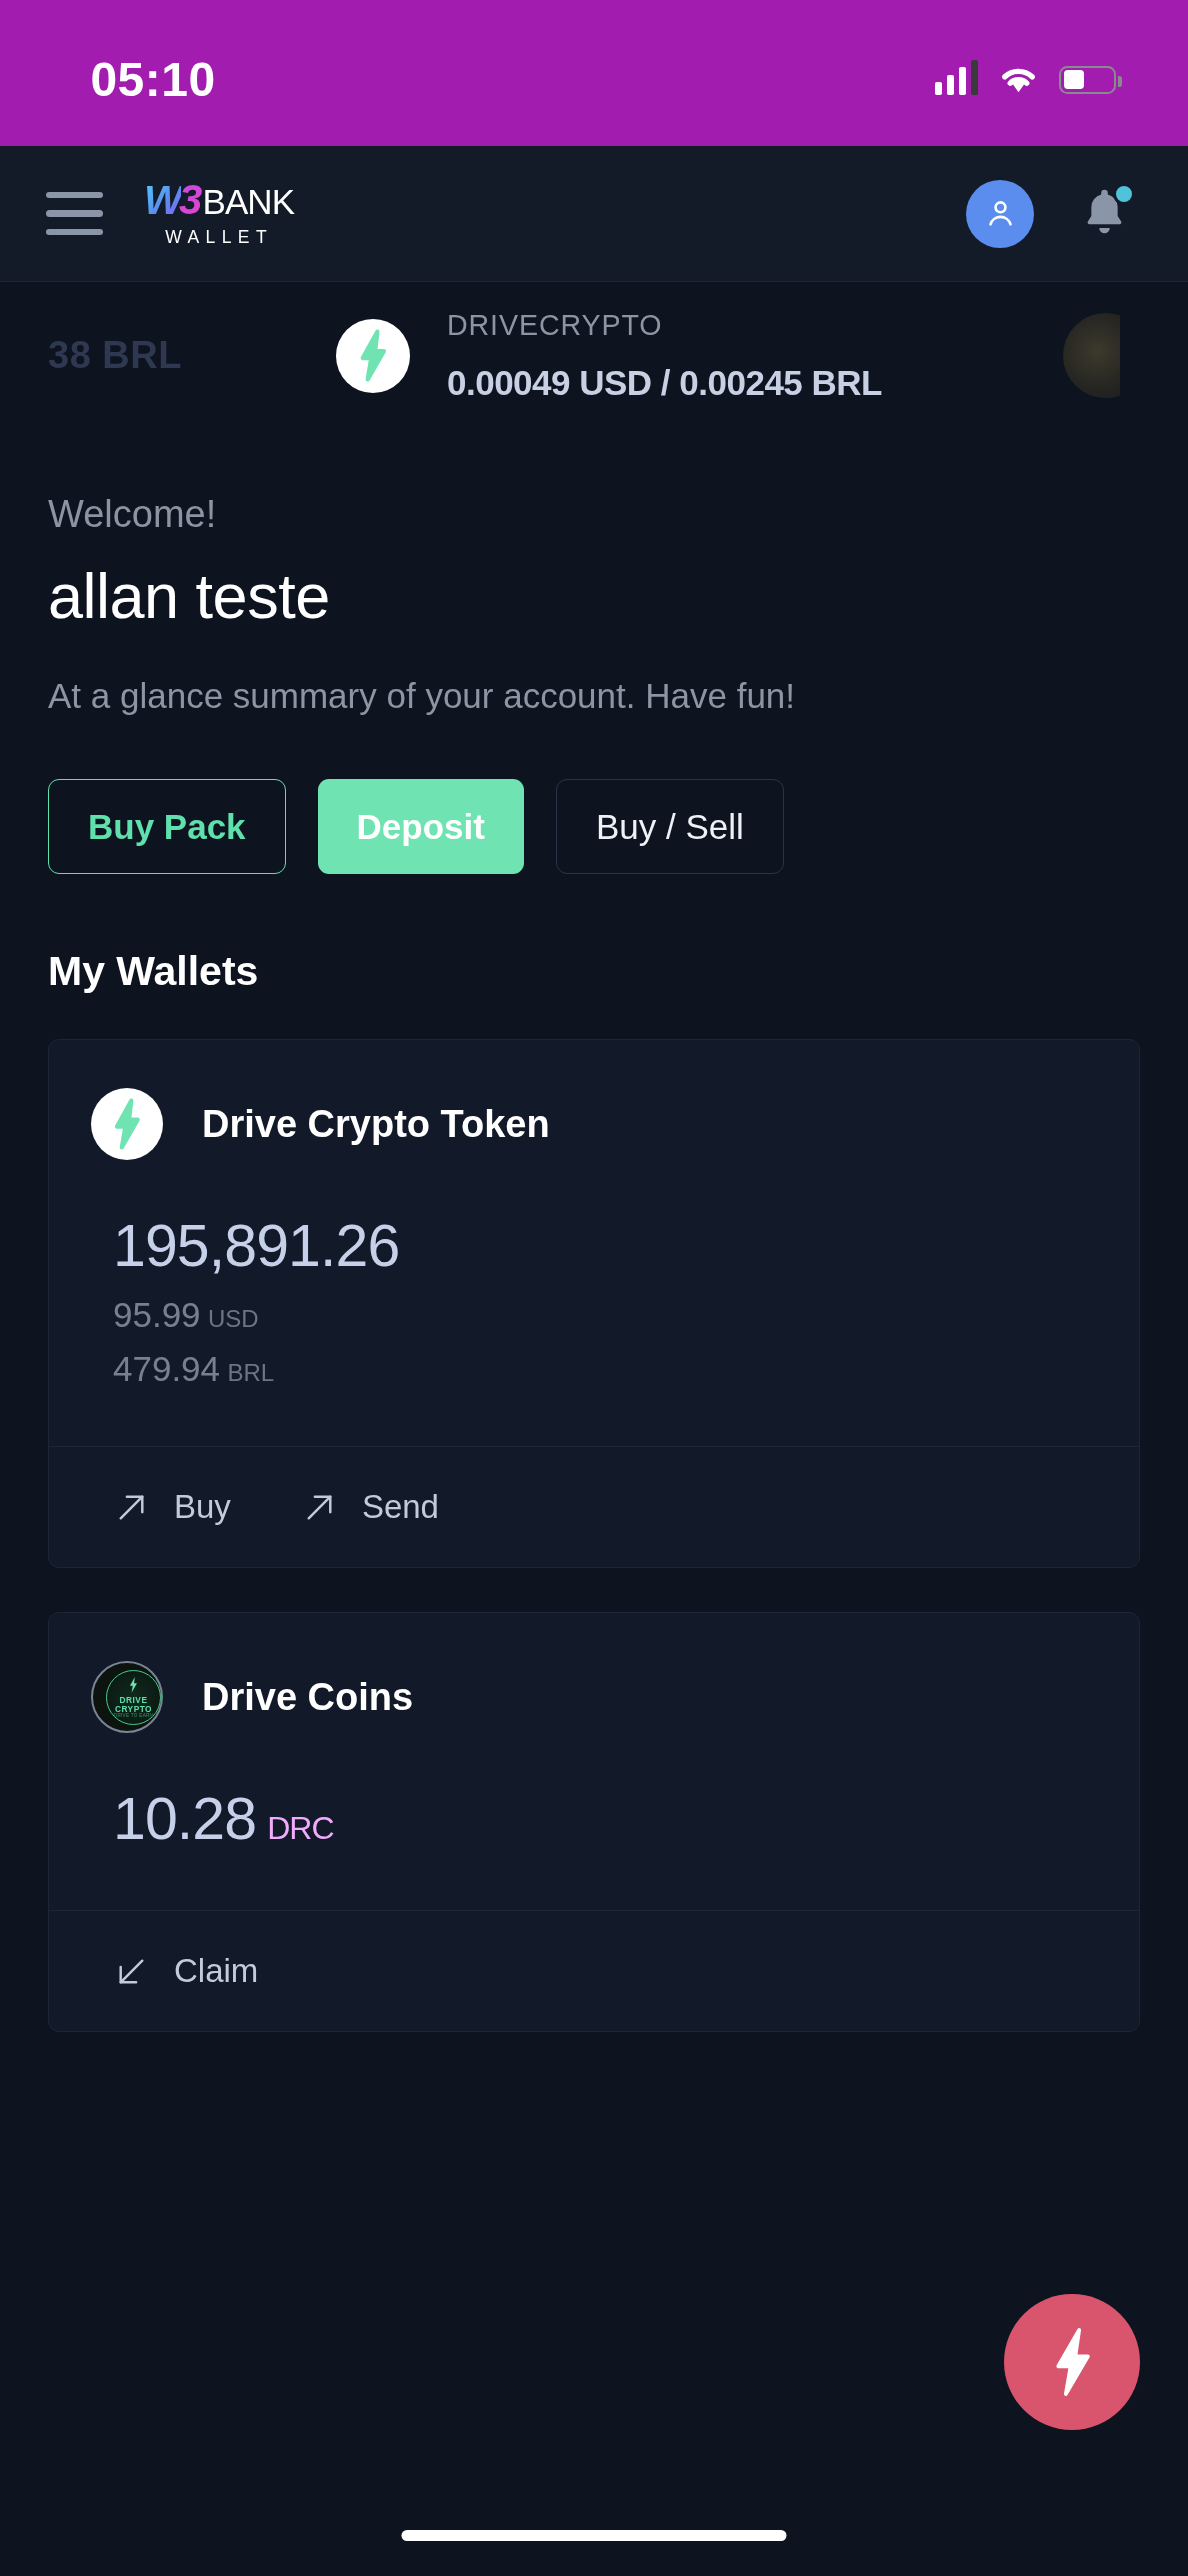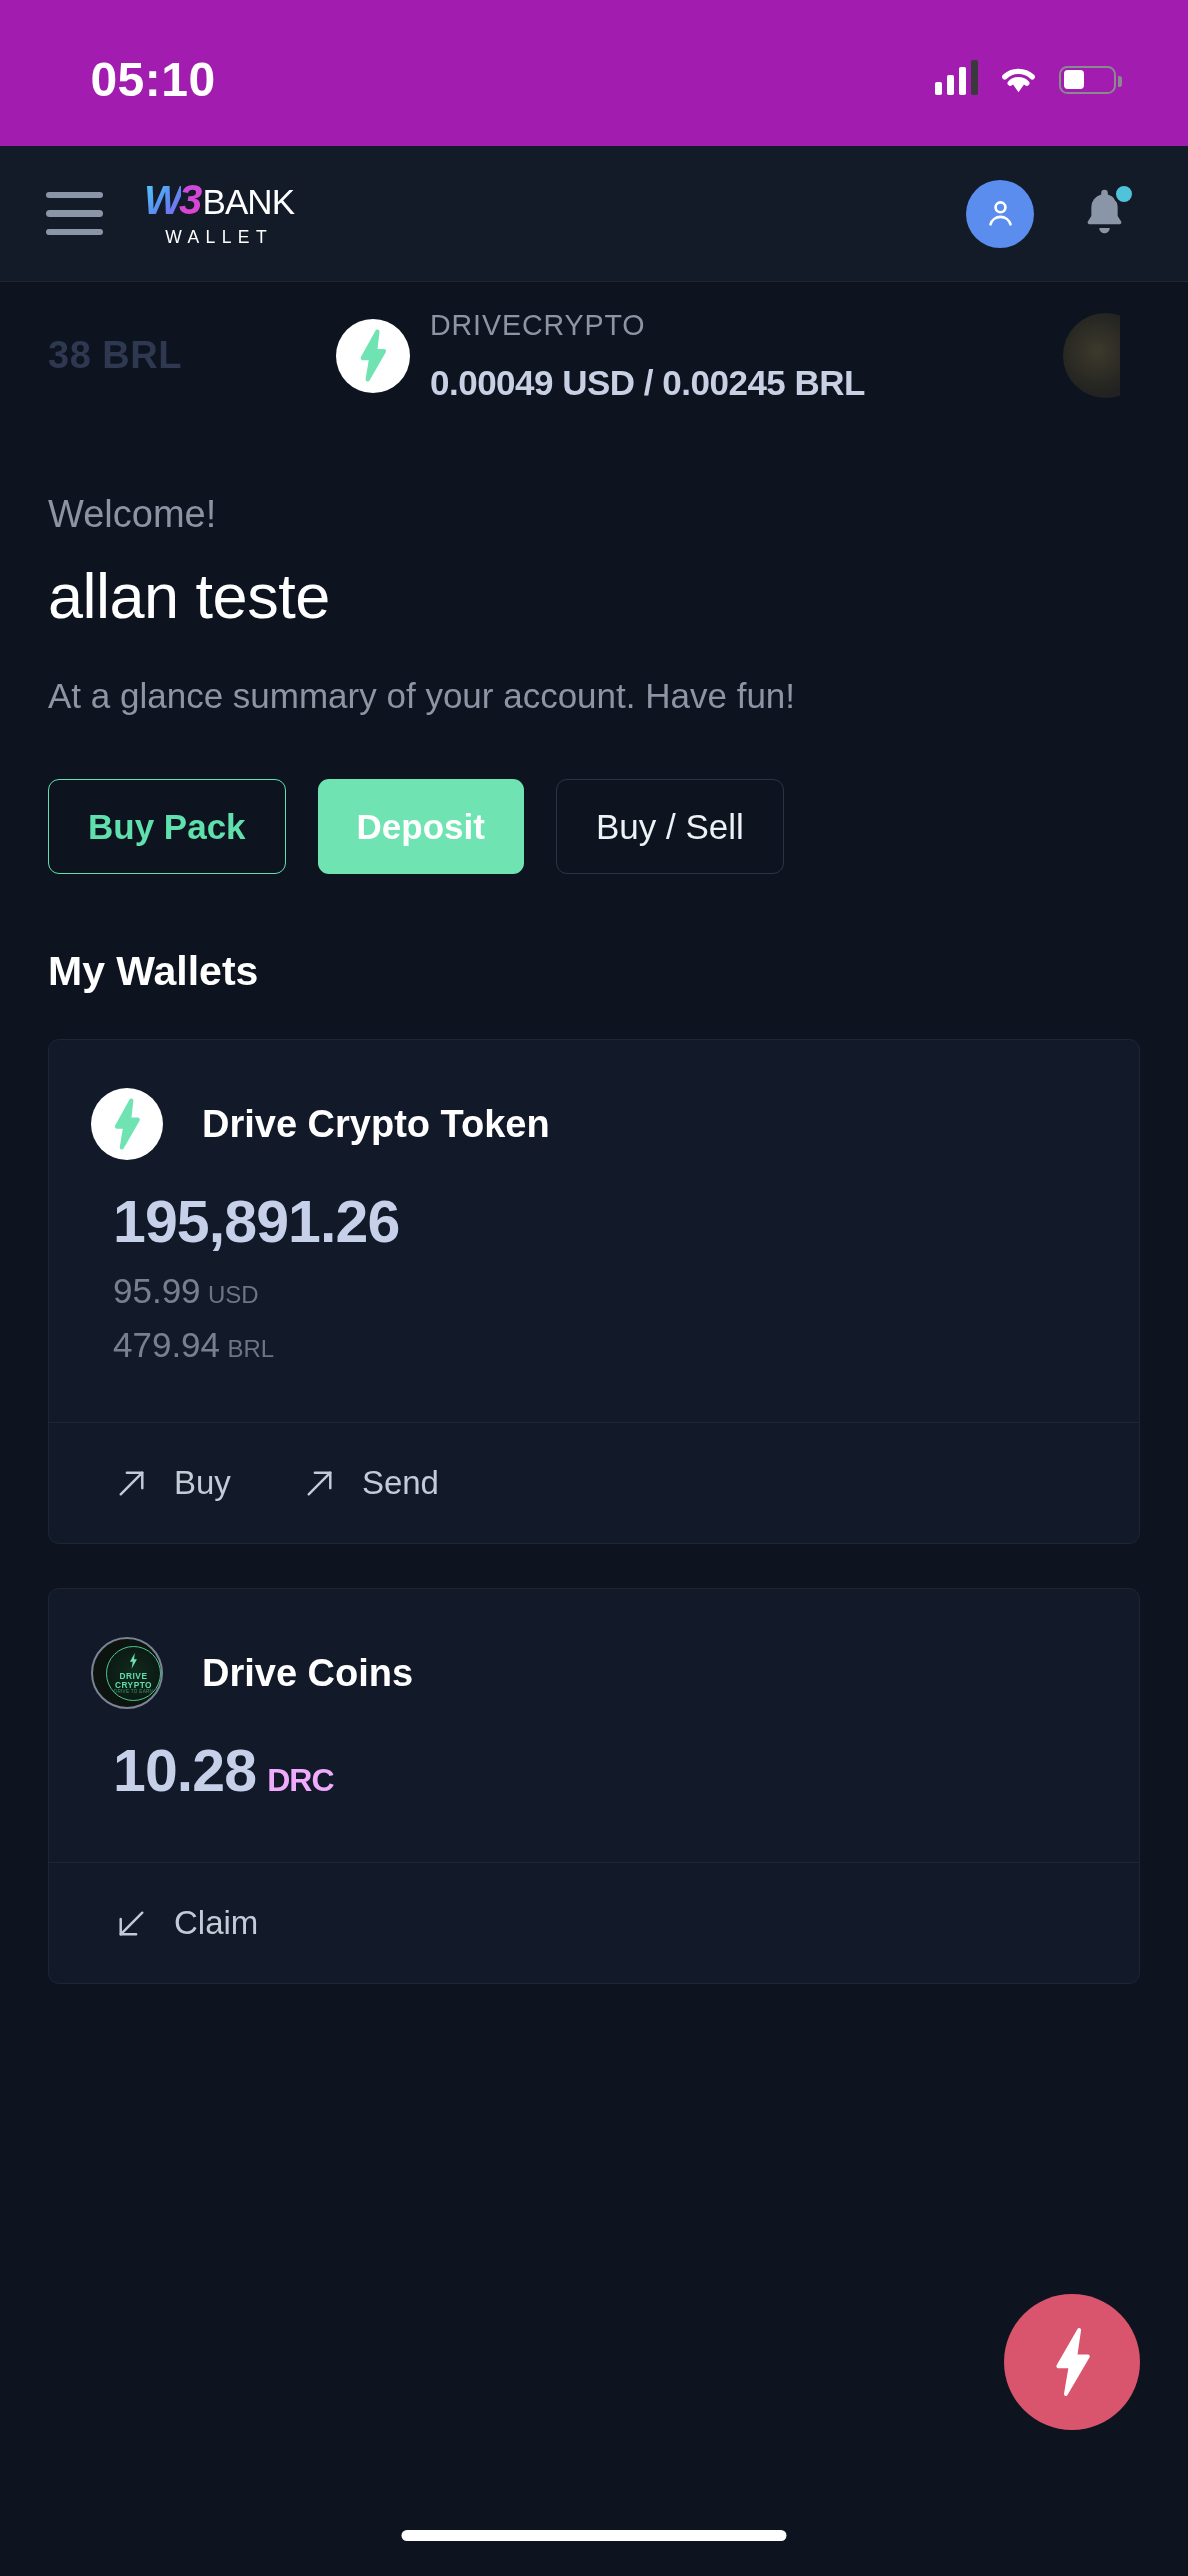--- a/index.html
+++ b/index.html
@@ -60,21 +60,21 @@
   .bell-dot{ position:absolute; right:-3.7px; top:-1.8px; width:22px; height:22px;
     border-radius:50%; background:#4fc3d9; border:3.7px solid #141b28; }
 
   
   .ticker{
     position:absolute; top:282px; left:0; width:1120px; height:147px;
     display:flex; align-items:center; overflow:hidden;
   }
   .tick-ghost{ position:absolute; left:48px; color:#2e3850; font-size:38px;
     font-weight:700; letter-spacing:0.5px; }
-  .tick-main{ position:absolute; left:336px; display:flex; align-items:center; gap:20px; }
+  .tick-main{ position:absolute; left:336px; display:flex; align-items:center; gap:37px; }
   .tick-icon{ width:74px; height:74px; border-radius:50%; background:#fff;
     display:flex; align-items:center; justify-content:center; }
   .tick-name{ color:#8d95a5; font-size:28.6px; letter-spacing:0.9px; }
   .tick-price{ color:#c8d0e4; font-size:35px; font-weight:700; margin-top:21px; letter-spacing:-0.5px;}
   .tick-right{ position:absolute; right:-28px; width:85px; height:85px; border-radius:50%;
     background:radial-gradient(circle at 40% 45%, #4a4430 0%, #2b2a22 55%, #1a1c22 100%);
     opacity:.78; }
 
   
   .content{ position:absolute; top:429px; left:0; width:1188px; padding:0 48px; }
@@ -95,21 +95,21 @@
   
   .section-title{ color:#fff; font-size:41px; font-weight:700; margin-top:74px; }
 
   .card{ margin-top:44px; border:0.9px solid #1e2635; border-radius:11px;
     background:#121929; }
   .card-head{ display:flex; align-items:center; gap:39px; padding:48px 42px 0 42px; }
   .coin-icon-white{ width:72px; height:72px; border-radius:50%; background:#fff;
     display:flex; align-items:center; justify-content:center; flex:0 0 auto; }
   .coin-title{ color:#fff; font-size:38px; font-weight:700; }
   .card-body{ padding:28px 42px 57px 64px; }
-  .bal-main{ color:#c6d0e8; font-size:59px; font-weight:700; letter-spacing:-0.9px; }
+  .bal-main{ color:#c6d0e8; font-size:59px; font-weight:400; letter-spacing:-0.9px;margin-top:24px; }
   .bal-sub{ color:#78808f; font-size:35px; margin-top:14.7px; }
   .bal-sub .unit{ font-size:24px; color:#6d7484; margin-left:7.4px; }
   .card-foot{ border-top:0.9px solid #1e2635; display:flex; align-items:flex-end;
     gap:70px; padding:41px 42px 41px 64px; }
   .foot-action{ display:flex; align-items:center; gap:24px; cursor:pointer; }
   .foot-label{ color:#c3cad8; font-size:33px; }
 
   .coin-icon-badge{ width:72px; height:72px; border-radius:50%;
     background:#0d1410; border:2.8px solid #7b8494; display:flex;
     align-items:center; justify-content:flex-end; flex:0 0 auto; position:relative;}

